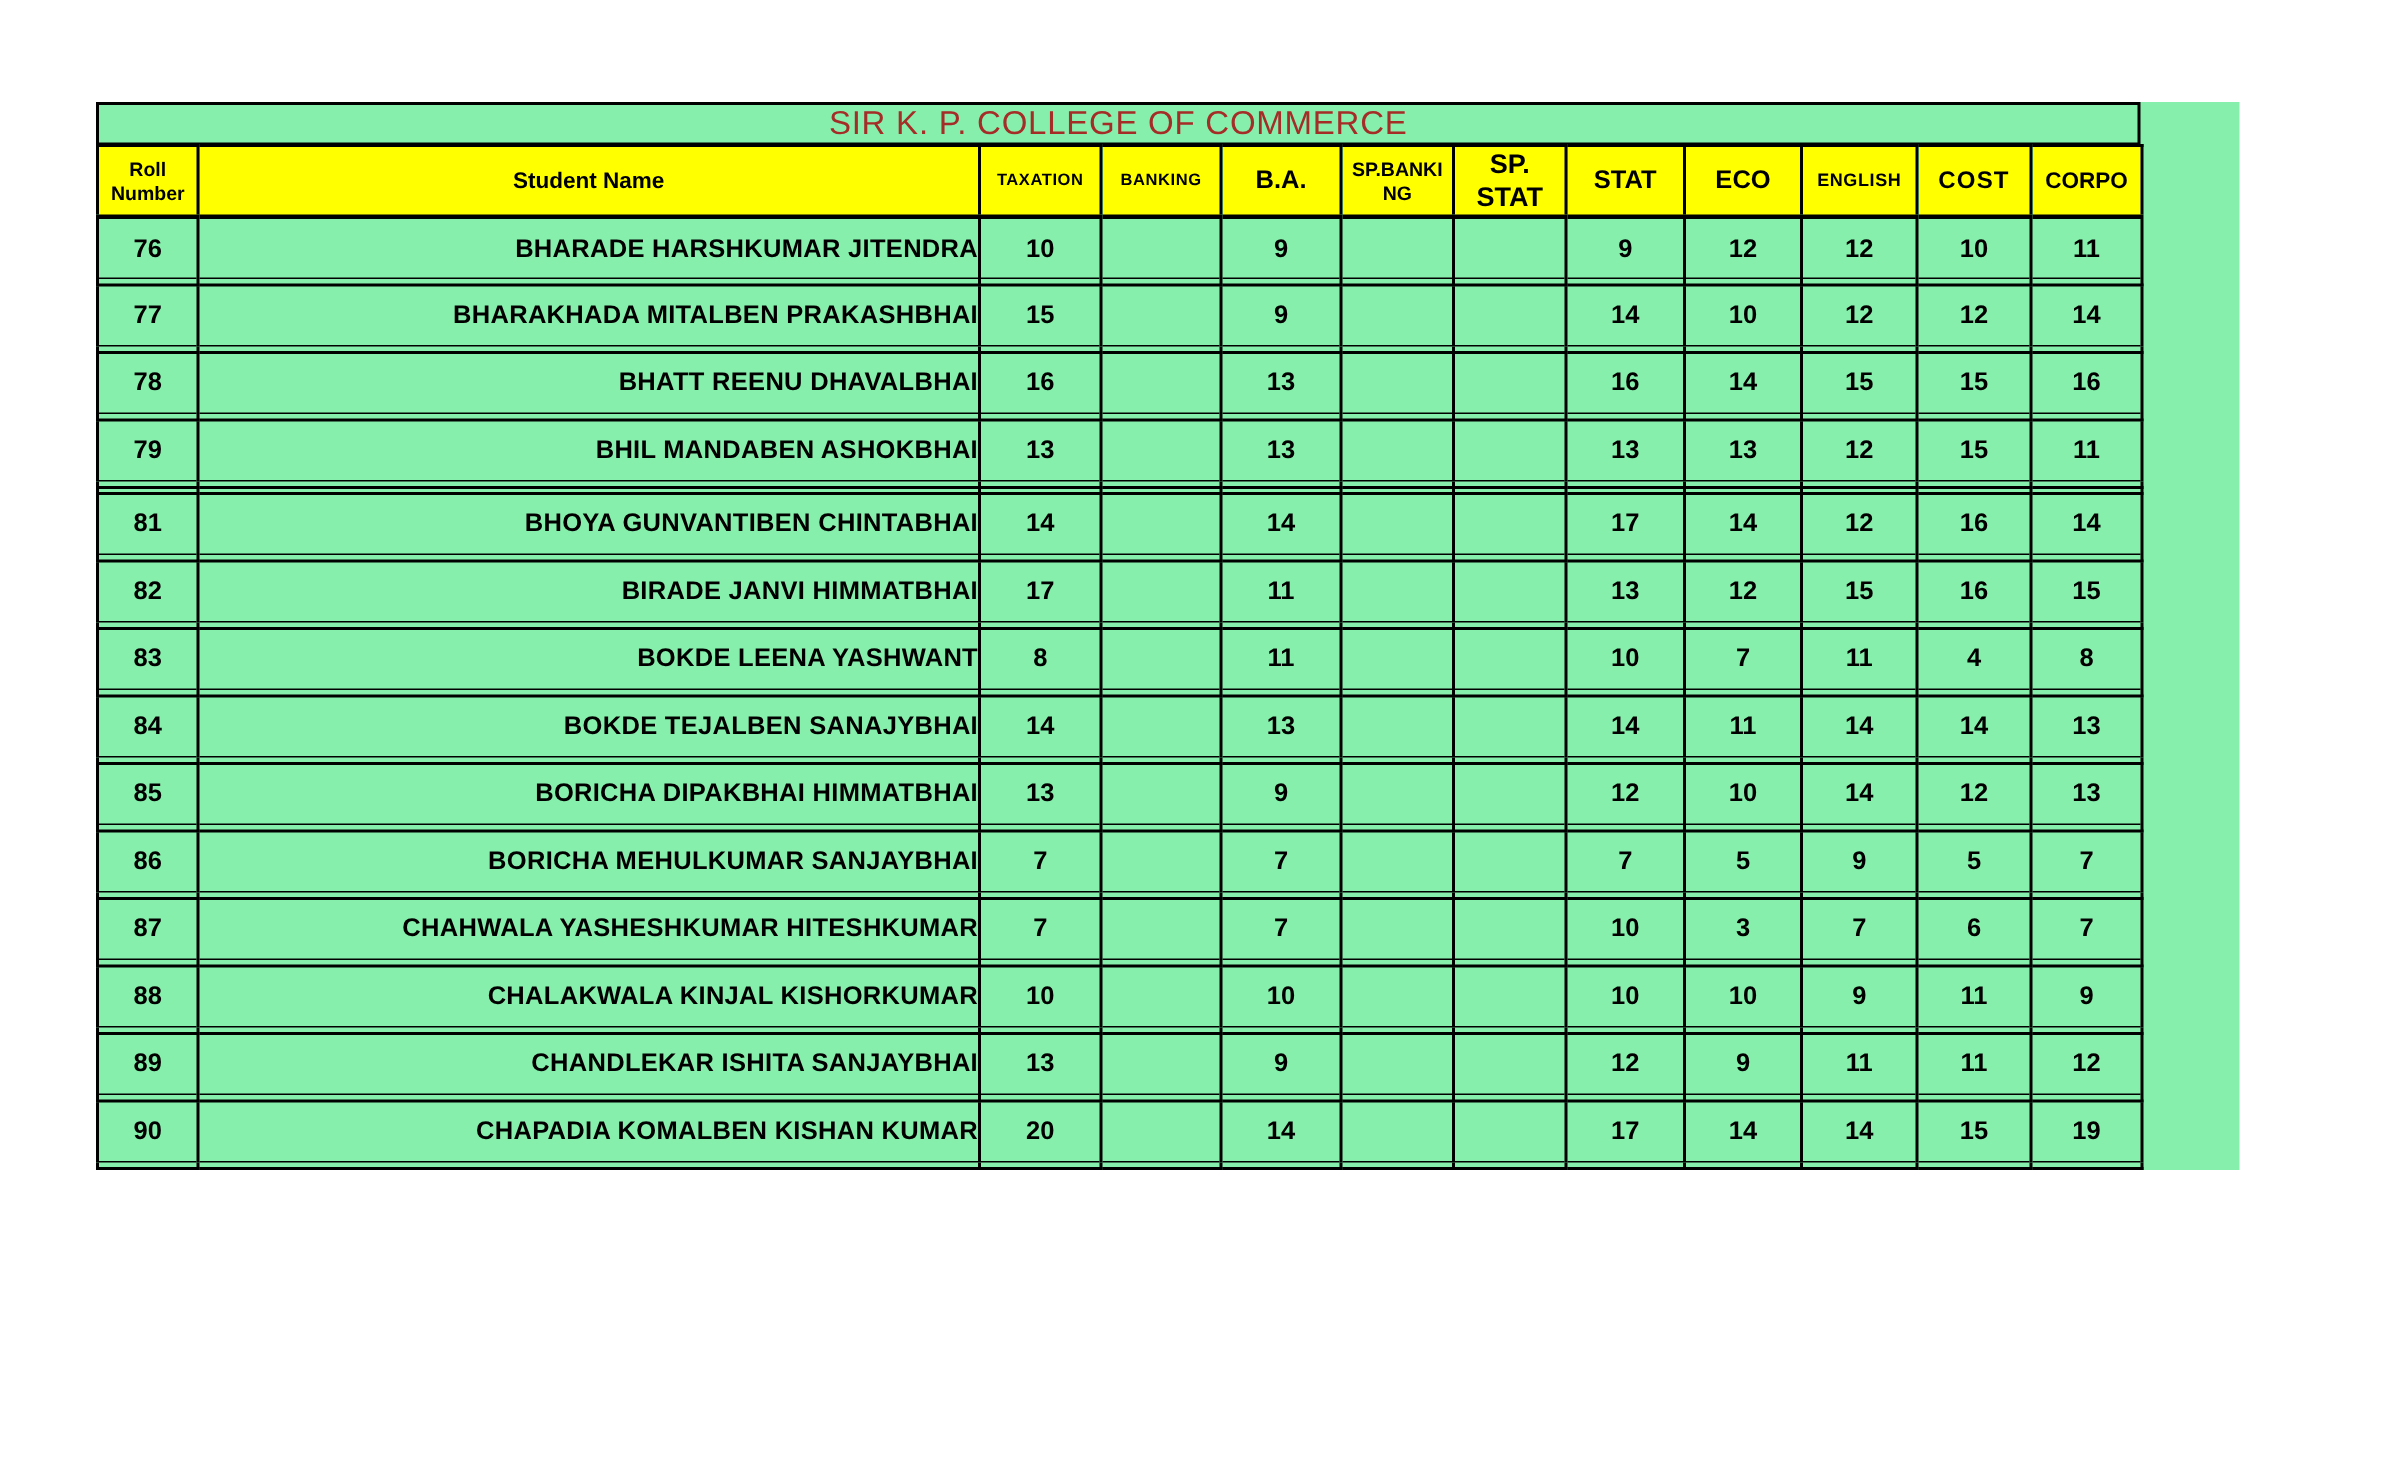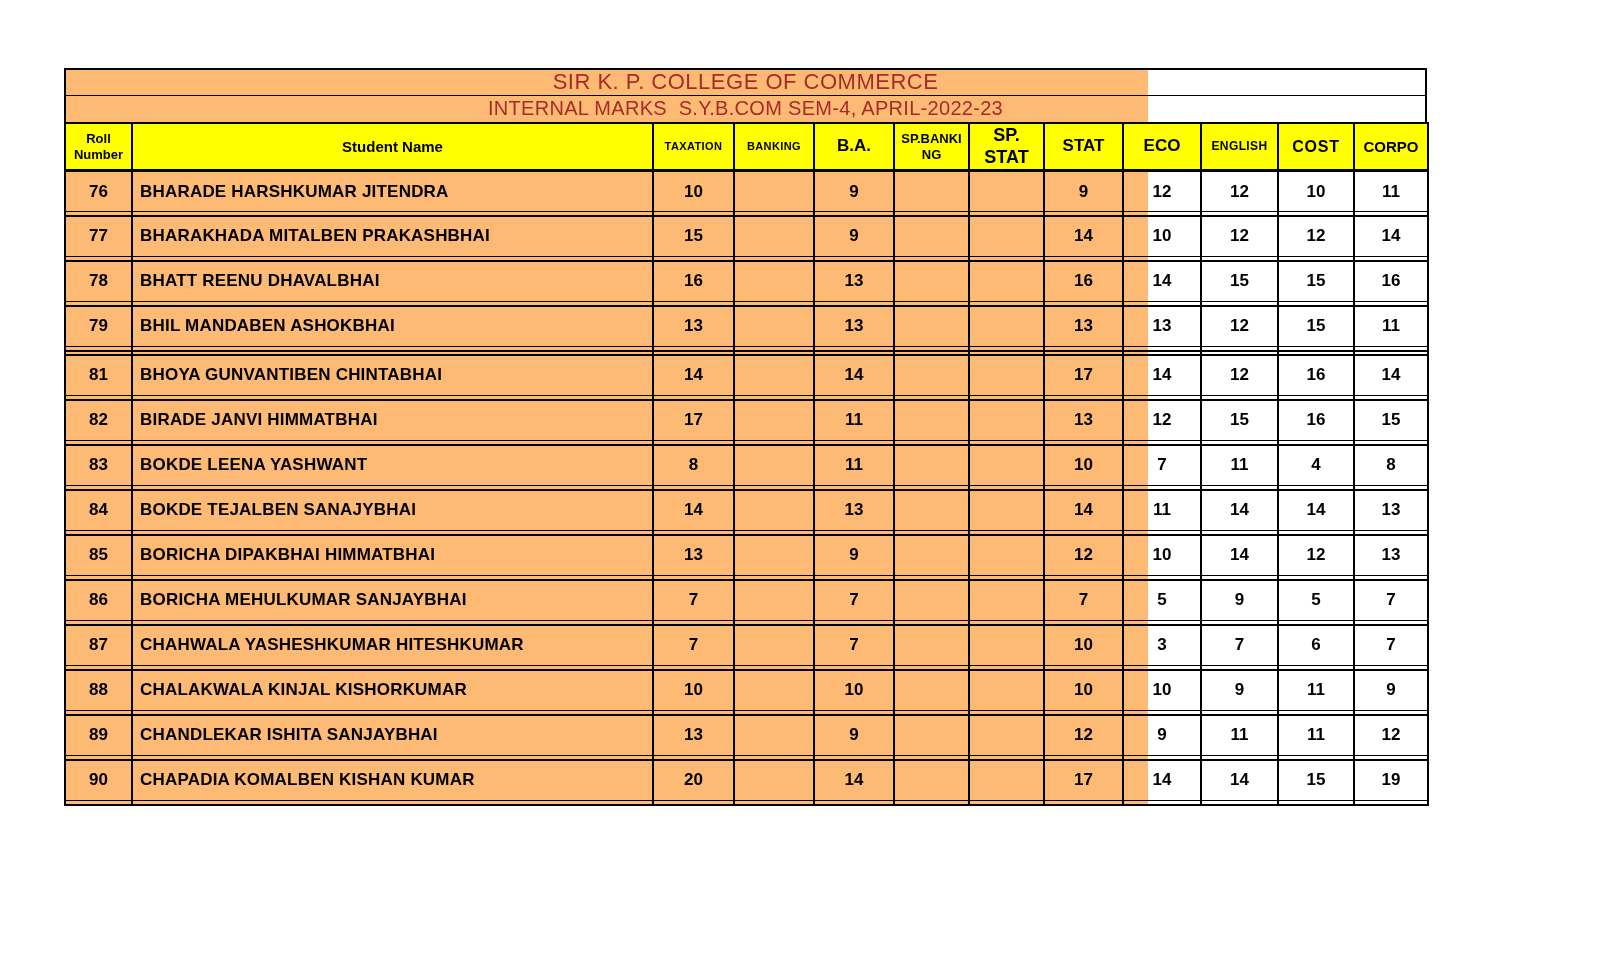--- a/index.html
+++ b/index.html
@@ -5,22 +5,22 @@
   * { margin: 0; padding: 0; box-sizing: border-box; }
   html, body {
     width: 1600px; height: 971px;
     background: var(--page-bg, #ffffff);
     overflow: hidden;
     font-family: "Liberation Sans", "DejaVu Sans", sans-serif;
   }
   .sheet {
     position: absolute;
     left: 64px; top: 68px;
-    width: 1084px;
-    background: #fdba74;
+    width: 1429px;
+    background: #86efac;
   }
   .title-bar {
     width: 1363px; height: 28px;
     border: 2px solid var(--border-color, #000);
     border-bottom: 1px solid var(--border-color, #000);
     line-height: 24px;
     text-align: center;
     color: var(--title-color, #A52D28);
     font-size: 22px;
     letter-spacing: 0.5px;
@@ -92,29 +92,28 @@
   th.col-banking    { font-size: 11px; letter-spacing: 0.4px; }
   th.col-ba         { font-size: 17px; }
   th.col-sp_banking { font-size: 13px; }
   th.col-sp_stat    { font-size: 18px; margin-top: 21px; }
   th.col-stat       { font-size: 17px; }
   th.col-eco        { font-size: 17px; }
   th.col-english    { font-size: 12px; letter-spacing: 0.4px; }
   th.col-cost       { font-size: 16px; letter-spacing: 0.8px; }
   th.col-corpo      { font-size: 15px; }
   
-  td.col-name { text-align: left; padding-left: 7px; letter-spacing: 0.2px; }
+  td.col-name { text-align: right; padding-left: 7px; letter-spacing: 0.2px; }
   td.col-roll { font-size: 16px; margin-top: 28px; }
 </style>
 </head>
 <body>
 
 <div class="sheet">
   <div class="title-bar">SIR K. P. COLLEGE OF COMMERCE</div>
-  <div class="subtitle-bar">INTERNAL MARKS  S.Y.B.COM SEM-4, APRIL-2022-23</div>
   <table>
     <thead>
       <tr id="head-row">
           <th class="col-roll">Roll
 Number</th>
           <th class="col-name">Student Name</th>
           <th class="col-taxation">TAXATION</th>
           <th class="col-banking">BANKING</th>
           <th class="col-ba">B.A.</th>
           <th class="col-sp_banking">SP.BANKI

